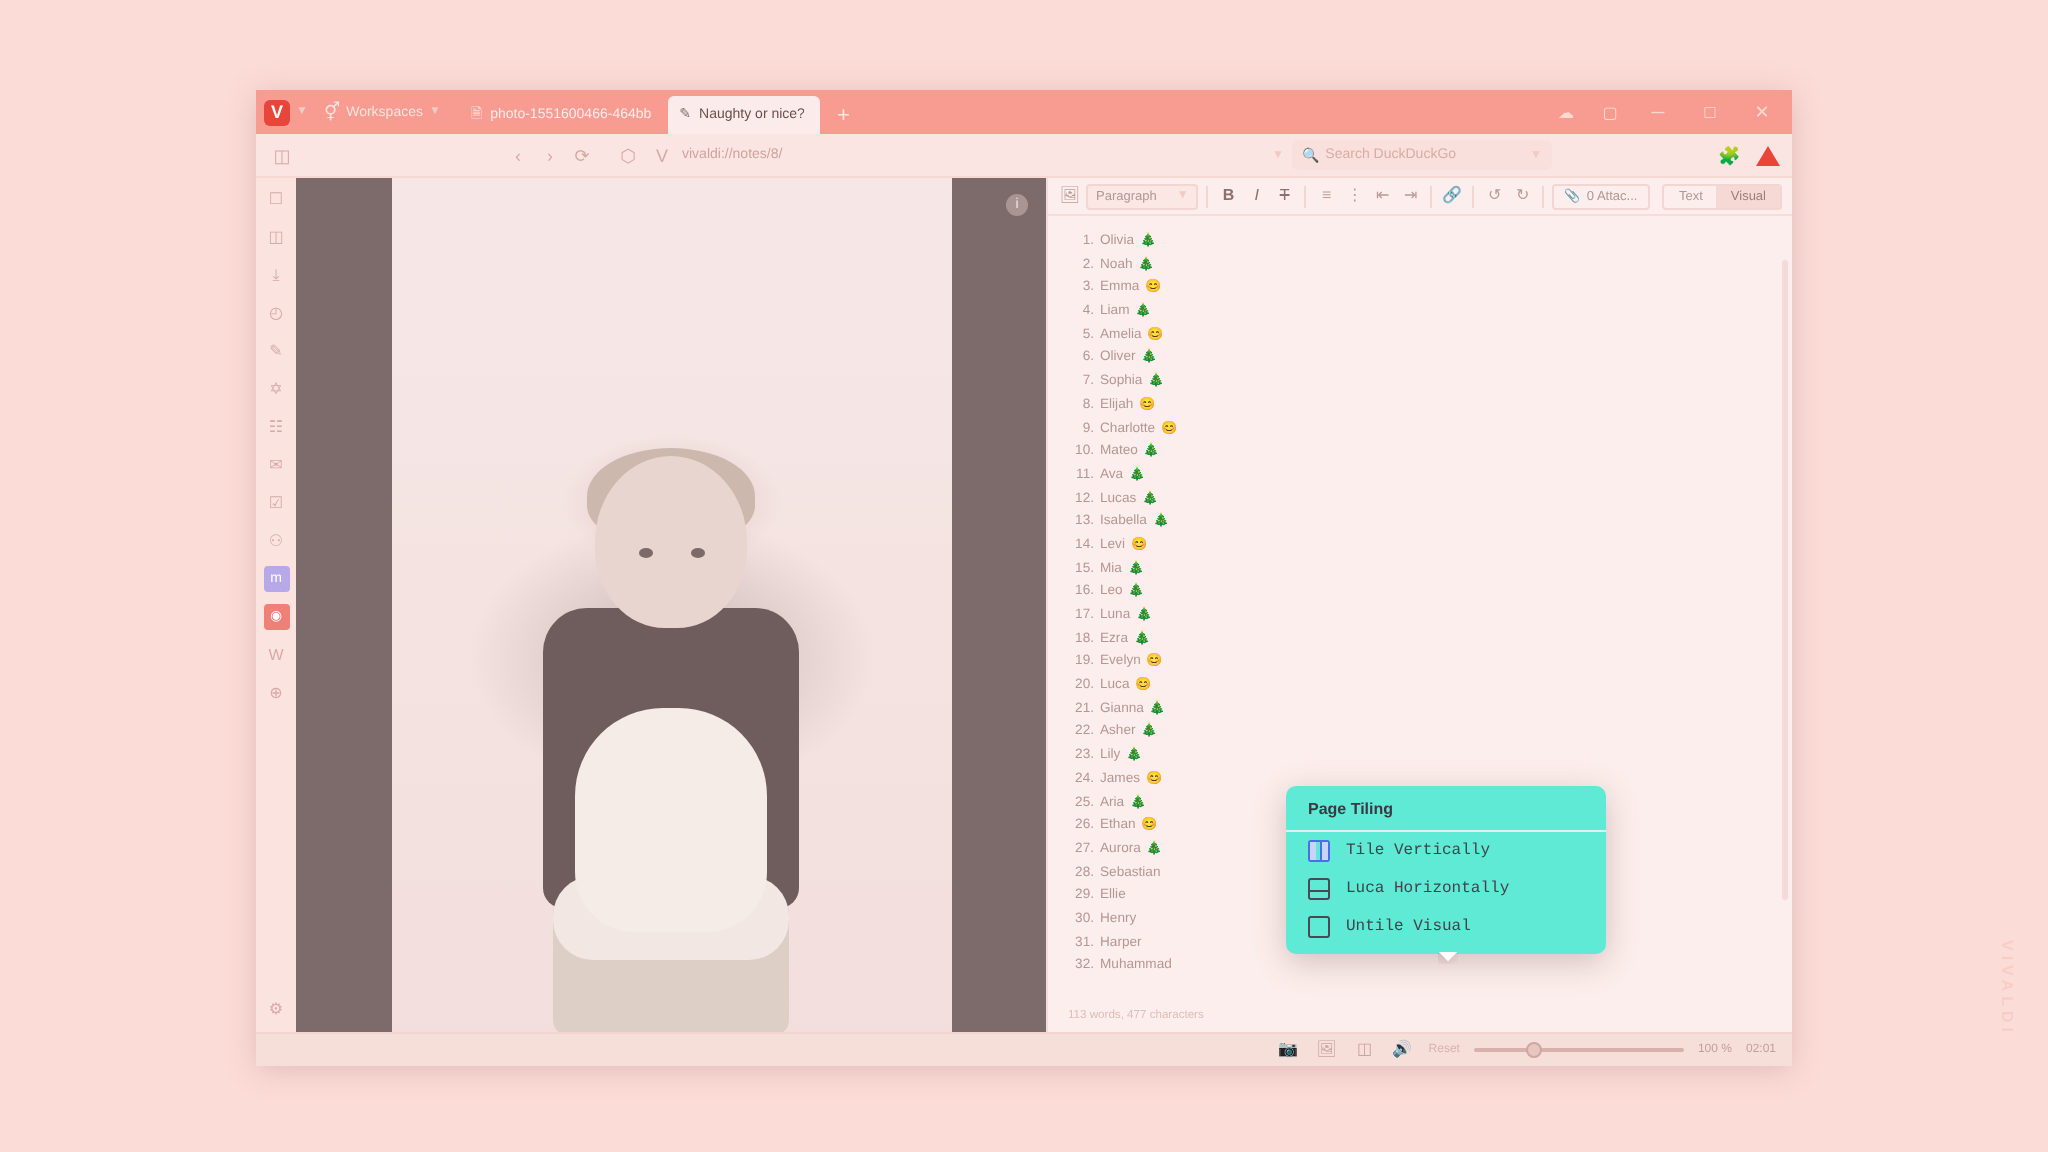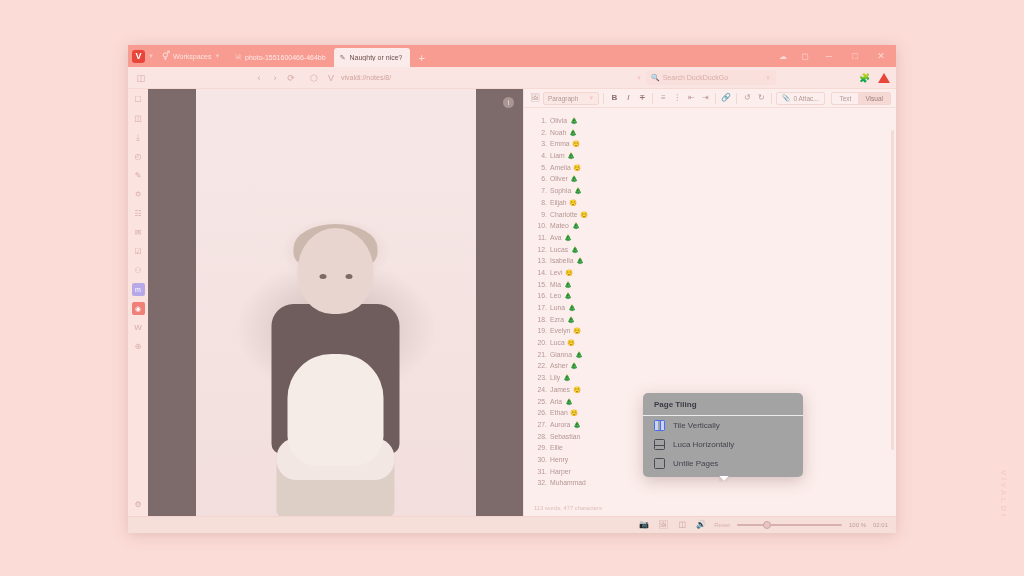--- a/index.html
+++ b/index.html
@@ -188,28 +188,28 @@
   .zoom-slider { width:105px; height:12px; position:relative; display:flex; align-items:center; }
   .zoom-track { width:100%; height:1.5px; background:#d8b0ac; border-radius:1px; }
   .zoom-knob { position:absolute; left:26px; width:8px; height:8px;
                border-radius:50%; background:#e7c5c1; border:1px solid #cfa6a2; }
   .sb-zoomval { font-size:6px; color:#c1a09c; }
   .sb-time { font-size:6px; color:#c1a09c; }
 
   
   #tiling-menu {
     position:absolute; left:643px; top:393px; width:160px;
-    background:#a3a3a3; border-radius:5px;
+    background:#5eead4; border-radius:5px;
     box-shadow:0 4px 16px rgba(110,70,70,.28);
     overflow:visible; z-index:40; padding-bottom:4px;
   }
   .pt-title { font-size:8px; font-weight:bold; color:#3a3a44;
               padding:7px 11px 6px 11px; border-bottom:1px solid #ececf0; }
   .pt-item { display:flex; align-items:center; gap:8px;
-             padding:4px 11px; font-size:8px; color:#43434d; }
+             padding:4px 11px; font-size:8px; color:#43434d;font-family:Liberation Mono, monospace; }
   .pt-ic { width:11px; height:11px; position:relative; flex:0 0 11px; }
   .pt-ic .bx { position:absolute; inset:0; border:1px solid #4a4a55; border-radius:1.5px; }
   .pt-ic .vline { position:absolute; left:50%; top:0; bottom:0; width:1px; background:#4a4a55; }
   .pt-ic .hline { position:absolute; top:50%; left:0; right:0; height:1px; background:#4a4a55; }
   .pt-ic.vert .bx { border-color:#4a6df0; }
   .pt-ic.vert .vline { background:#4a6df0; }
   .pt-ic.vert .fillL { position:absolute; left:1px; top:1px; bottom:1px;
                        width:3.4px; background:#c9d4fb; }
   .pt-ic.vert .fillR { position:absolute; right:1px; top:1px; bottom:1px;
                        width:3.4px; background:#c9d4fb; }
@@ -570,19 +570,19 @@
         <span class="hline"></span>
     </span>
     <span>Luca Horizontally</span>
   </div>
 
 
   <div class="pt-item">
     <span class="pt-ic">
       <span class="bx"></span>
     </span>
-    <span>Untile Pages</span>
+    <span>Untile Visual</span>
   </div>
 
   <div class="pt-arrow"></div>
 </div>
 
 <div id="watermark">VIVALDI</div>
 
 </body></html>

